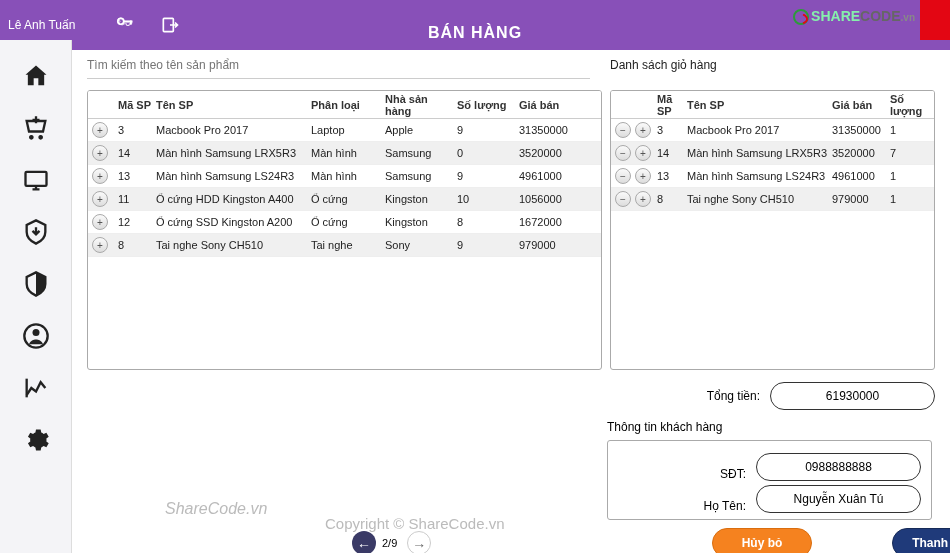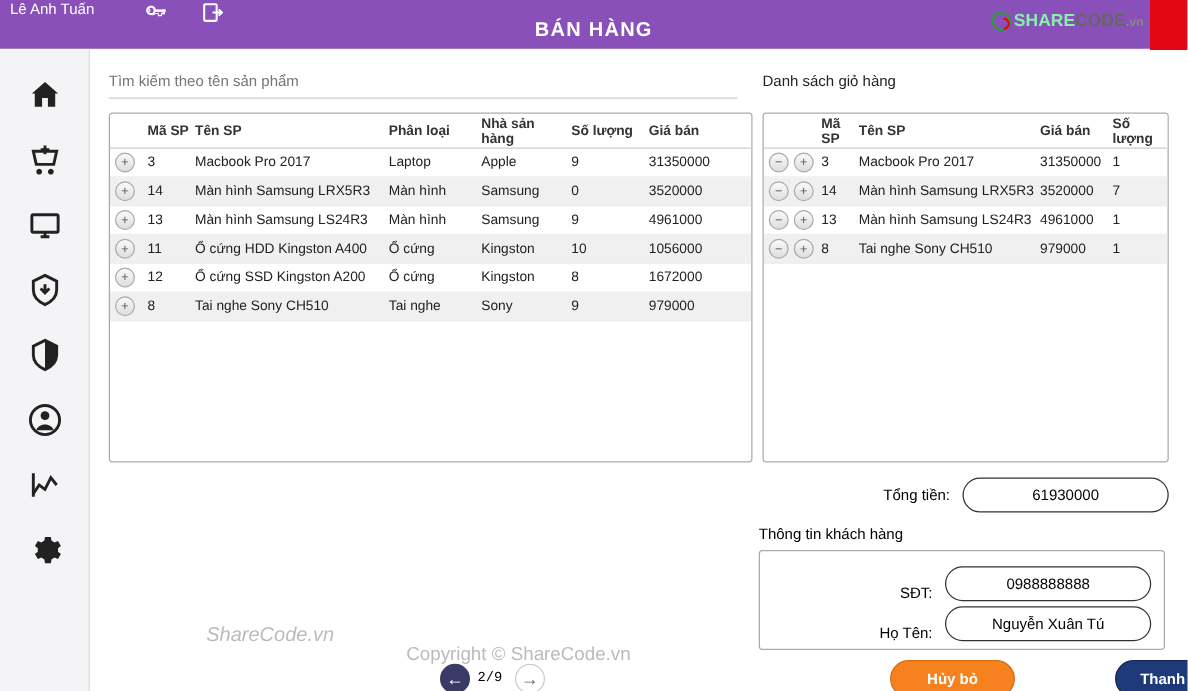--- a/index.html
+++ b/index.html
@@ -1,18 +1,18 @@
 <!DOCTYPE html>
 <html><head>
 <meta charset="utf-8">
 <style>
 * { box-sizing: border-box; margin: 0; padding: 0; font-family: 'Segoe UI', Arial, sans-serif; }
 body { width: 950px; height: 553px; overflow: hidden; background: #fff; position: relative; }
 
-.topbar { height: 39px; background: #8850b8; display: flex; align-items: flex-start; color: #fff; position: relative; }
+.topbar { height: 50px; background: #8850b8; display: flex; align-items: center; color: #fff; position: relative; }
 .topbar .user { font-size: 12px; margin-left: 8px; }
 .topbar .key-icon { margin-left: 40px; font-size: 16px; cursor: pointer; }
 .topbar .logout-icon { margin-left: 25px; font-size: 16px; cursor: pointer; display: flex; align-items: center; }
 .topbar .title { position: absolute; left: 50%; transform: translateX(-50%); font-weight: bold; font-size: 16px; letter-spacing: 1px; margin-top: 16px; }
 .topbar .red-btn { position: absolute; right: 0; top: 0; width: 30px; height: 40px; background: #e30613; cursor: pointer; display: flex; align-items: center; justify-content: center; color: #fff; font-size: 12px; }
 .watermark-logo { position: absolute; right: 35px; top: 8px; font-size: 14px; font-weight: bold; pointer-events: none; }
 .watermark-logo .sh { color: #86efac; }
 .watermark-logo .co { color: #666; }
 .watermark-logo .vn { color: #888; font-size: 10px; margin-top: 31px; }
 .watermark-logo .ic { display: inline-block; width: 16px; height: 16px; border: 2px solid #2d9b3a; border-radius: 50%; vertical-align: middle; position: relative; margin-right: 2px; }
@@ -57,21 +57,21 @@
 
 .cust-label { font-size: 12px; margin-top: 8px; margin-left: 520px; }
 .cust-panel { margin-left: 520px; margin-top: 6px; width: 325px; height: 80px; border: 1px solid #aaa; border-radius: 3px; padding: 8px 10px; }
 .cust-row { display: flex; align-items: flex-end; justify-content: flex-end; height: 32px; }
 .cust-row .lbl { font-size: 12px; margin-right: 10px; }
 
 .footer { position: absolute; bottom: 10px; left: 0; width: 100%; display: flex; align-items: center; }
 .pager { position: absolute; left: 280px; display: flex; align-items: center; font-size: 11px; }
 .pager .nav-circle { width: 24px; height: 24px; border-radius: 50%; background: #3a3a66; color: #fff; display: flex; align-items: center; justify-content: center; cursor: pointer; font-size: 14px; }
 .pager .nav-circle.right { background: transparent; color: #666; border: 1px solid #ccc; margin-left: 4px; }
-.pager .pg-text { margin: 0 6px; font-family: Liberation Mono, monospace; }
+.pager .pg-text { margin: 0 6px; }
 .btn-cancel { position: absolute; left: 640px; width: 100px; height: 30px; border-radius: 15px; background: #f5821f; color: #fff; font-size: 12px; font-weight: 600; display: flex; align-items: center; justify-content: center; cursor: pointer; border: 1px solid #d96d0e; }
 .btn-pay { position: absolute; left: 820px; width: 105px; height: 30px; border-radius: 15px; background: #1f3a7a; color: #fff; font-size: 12px; font-weight: 600; display: flex; align-items: center; justify-content: center; cursor: pointer; border: 1px solid #162a58; }
 
 .wm-center { position: absolute; left: 165px; top: 500px; color: #bbb; font-size: 16px; font-style: italic; pointer-events: none; }
 .wm-copy { position: absolute; left: 325px; top: 515px; color: #bbb; font-size: 15px; pointer-events: none; }
 </style>
 </head>
 <body>
 
 <div class="topbar">

